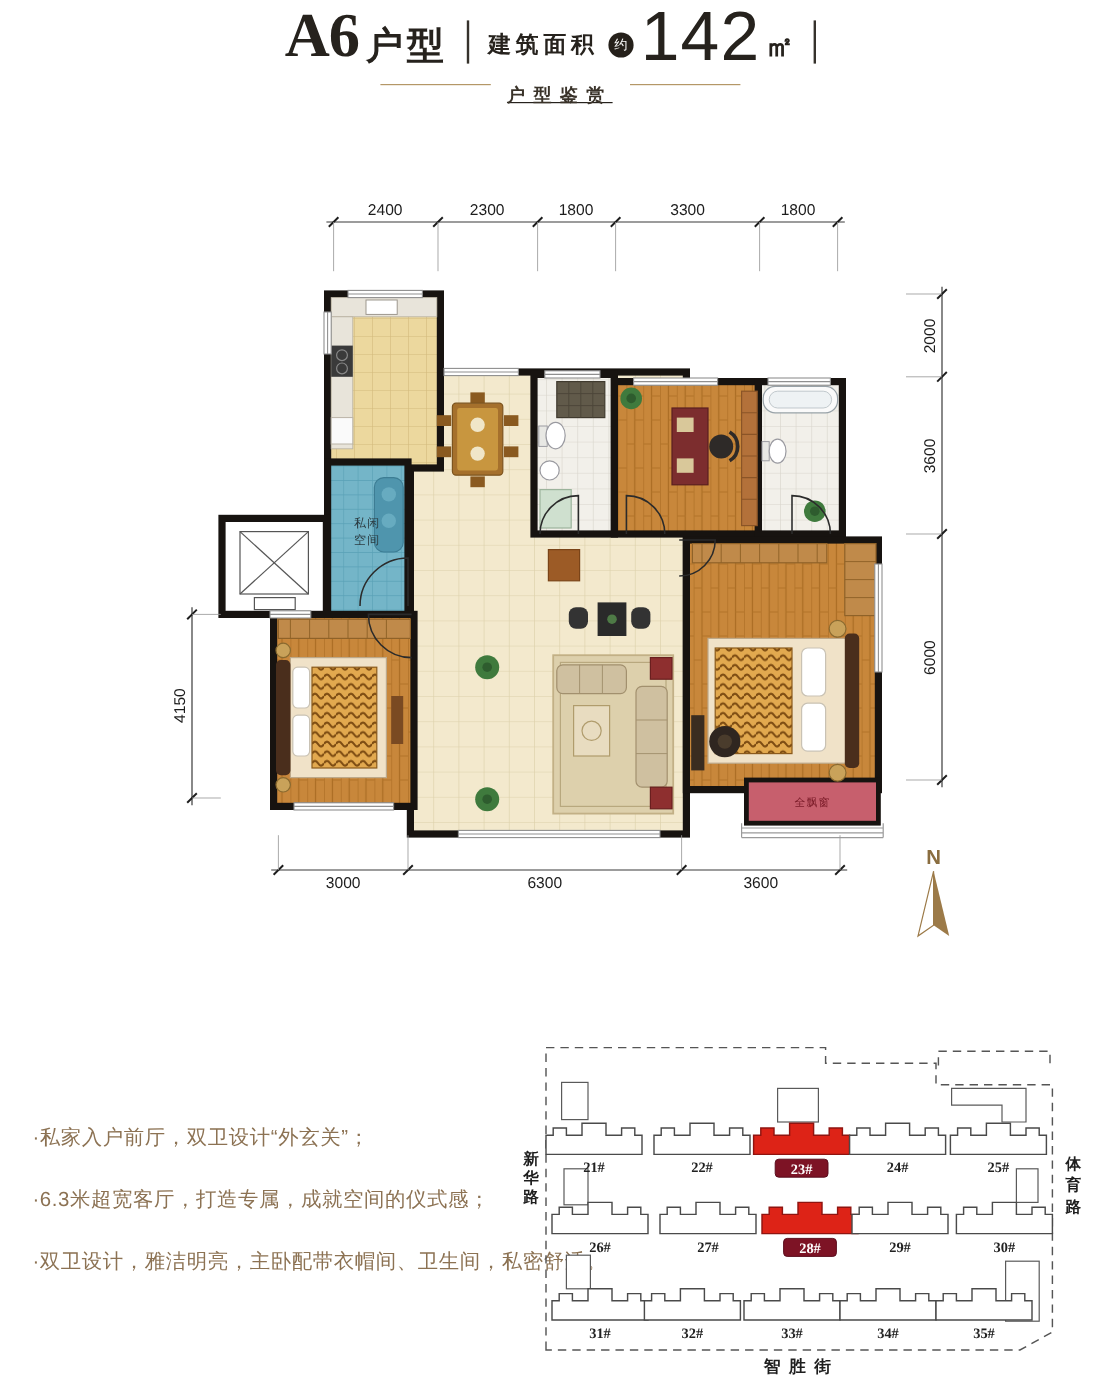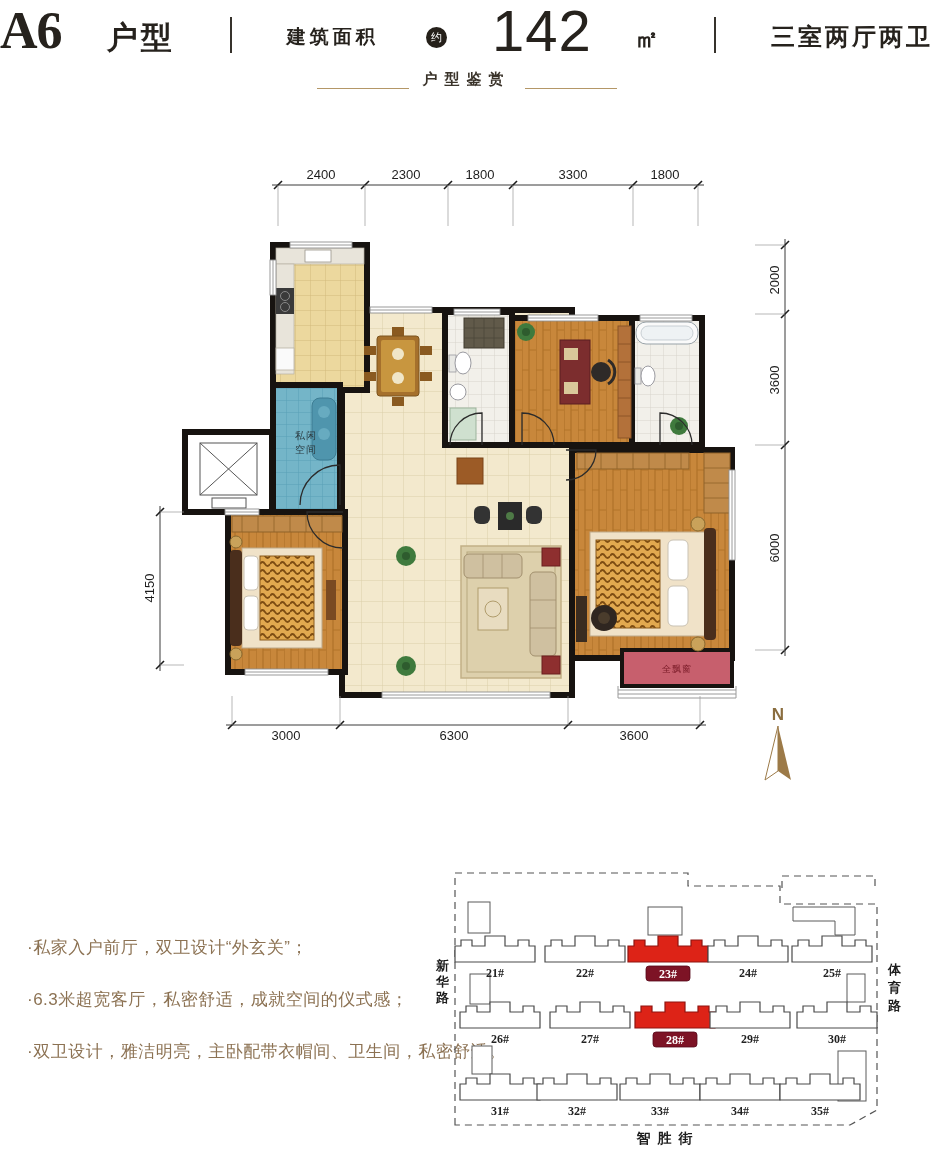--- a/index.html
+++ b/index.html
@@ -1,31 +1,31 @@
 <!DOCTYPE html>
 <html><head>
 <meta charset="utf-8">
 <style>
   html,body{margin:0;padding:0;}
   body{width:933px;height:1154px;position:relative;background:#ffffff;overflow:hidden;
        font-family:"Liberation Sans","DejaVu Sans",sans-serif;color:#26221d;}
   
-  .header{position:absolute;top:2px;left:0;width:100%;display:flex;justify-content:space-between;align-items:center;}
+  .header{position:absolute;top:2px;left:0;width:100%;display:flex;justify-content:center;align-items:center;}
   .unit-code{font-family:"Liberation Serif","DejaVu Serif",serif;font-size:52px;font-weight:bold;letter-spacing:-1px;line-height:1;}
   .unit-suffix{font-size:31px;font-weight:bold;letter-spacing:3px;margin-left:6px;padding-top:14px;}
   .hdr-divider{width:2px;height:36px;background:#36322c;margin:0 16px;margin-top:8px;}
   .area-label{font-size:19px;font-weight:bold;letter-spacing:4px;padding-top:12px;}
   .approx-badge{width:21px;height:21px;border-radius:50%;background:#25201a;color:#fff;font-size:11px;
       display:flex;align-items:center;justify-content:center;margin:12px 6px 0 8px;}
   .area-value{font-size:58px;font-weight:normal;letter-spacing:1px;line-height:1;}
   .area-unit{font-size:24px;font-weight:bold;margin-left:4px;padding-top:16px;}
   .layout-desc{font-size:24px;font-weight:bold;letter-spacing:3px;padding-top:12px;}
   
   .subtitle{position:absolute;top:70px;left:0;width:100%;text-align:center;}
-  .sub-row{display:flex;align-items:flex-end;justify-content:center;}
+  .sub-row{display:flex;align-items:flex-start;justify-content:center;text-decoration:underline;}
   .sub-line{width:92px;height:1px;background:#b49767;margin:0 14px;}
   .sub-cn{font-size:15px;font-weight:bold;letter-spacing:7px;color:#3a332a;}
   .sub-en{font-size:10px;letter-spacing:5px;color:#b29365;margin-top:5px;}
   
   .plan-svg{position:absolute;left:130px;top:160px;}
   .room{stroke:#171310;stroke-width:6;}
   .dimline{stroke:#3a3a3a;stroke-width:1;}
   .tick{stroke:#1c1c1c;stroke-width:1.6;}
   .ext{stroke:#9a9a9a;stroke-width:0.7;}
   .dimtext{font-size:13px;fill:#1d1d1d;}
@@ -56,21 +56,20 @@
 
 <div class="header">
   <span class="unit-code">A6</span>
   <span class="unit-suffix">户型</span>
   <span class="hdr-divider"></span>
   <span class="area-label">建筑面积</span>
   <span class="approx-badge">约</span>
   <span class="area-value">142</span>
   <span class="area-unit">㎡</span>
   <span class="hdr-divider"></span>
-  <span class="layout-desc">三室两厅两卫</span>
 </div>
 
 <div class="subtitle">
   <div class="sub-row">
     <span class="sub-line"></span>
     <span class="sub-cn">户型鉴赏</span>
     <span class="sub-line"></span>
   </div>
 </div>
 
@@ -370,21 +369,21 @@
 
   <g>
     <text class="north-n" x="648" y="560" text-anchor="middle">N</text>
     <polygon points="648,566 661,620 648,611" fill="#9c7a48"></polygon>
     <polygon points="648,566 635,620 648,611" fill="#ffffff" stroke="#9c7a48" stroke-width="1"></polygon>
   </g>
 </svg>
 
 <div class="features">
   <div class="feature-item">·私家入户前厅，双卫设计“外玄关”；</div>
-  <div class="feature-item">·6.3米超宽客厅，私密舒适，成就空间的仪式感；</div>
+  <div class="feature-item">·6.3米超宽客厅，打造专属，成就空间的仪式感；</div>
   <div class="feature-item">·双卫设计，雅洁明亮，主卧配带衣帽间、卫生间，私密舒适。</div>
 </div>
 
 <svg class="sitemap-svg" width="503" height="288" viewBox="0 0 503 288">
   <defs>
     <path id="bfoot" d="M0,28 L0,12 L6,12 L6,6 L17,6 L17,12 L30,12 L30,2 L50,2 L50,12 L63,12 L63,6 L74,6 L74,12 L80,12 L80,28 Z"></path>
   </defs>
 
   <path class="boundary" d="M25,259 L25,7 L258,7 L258,20 L350,20 L350,38 L447,38 L447,244 L420,259 Z"></path>
   <path class="boundary" d="M352,22 L352,10 L445,10 L445,24"></path>

